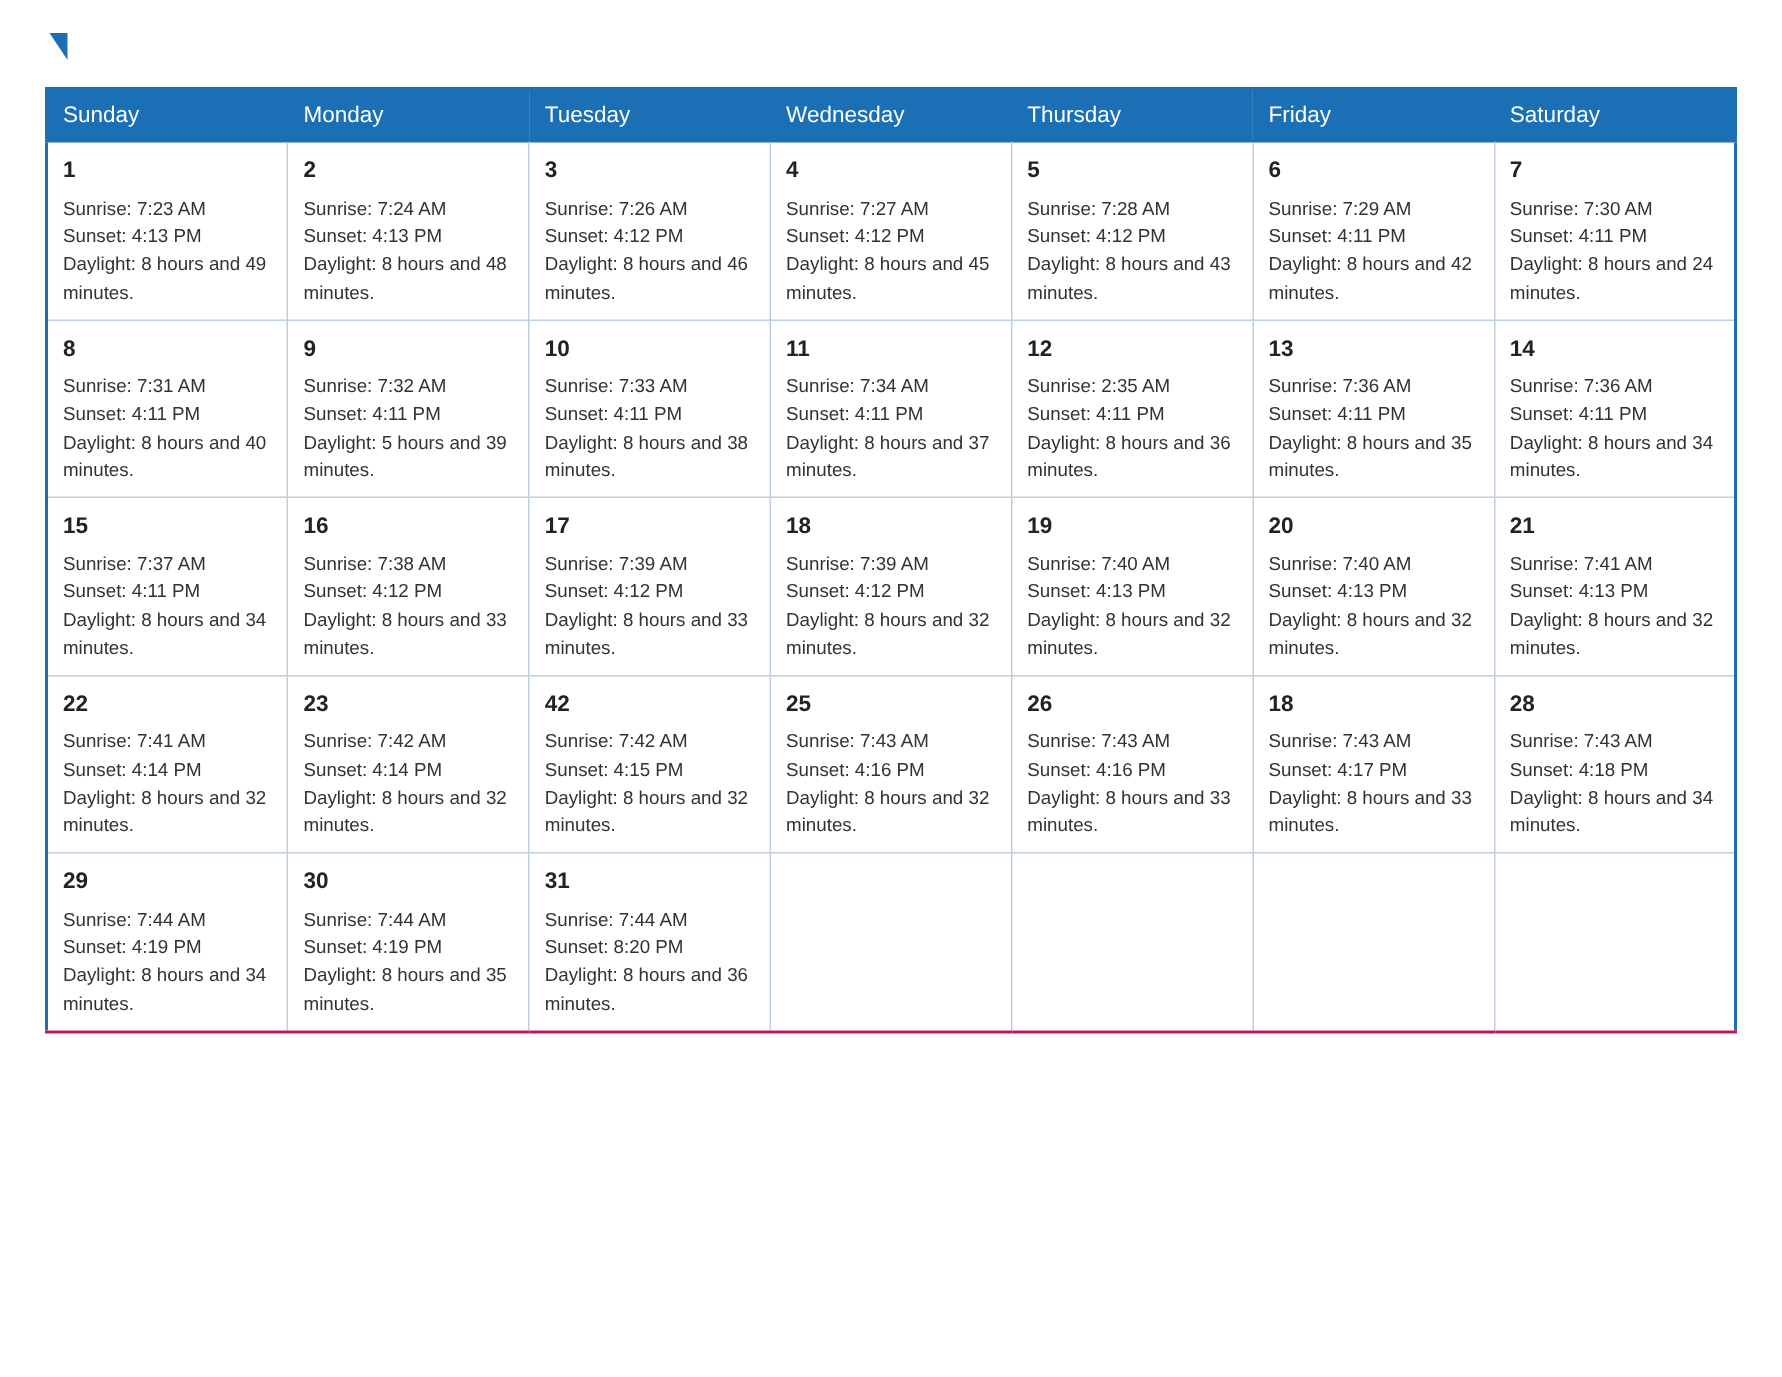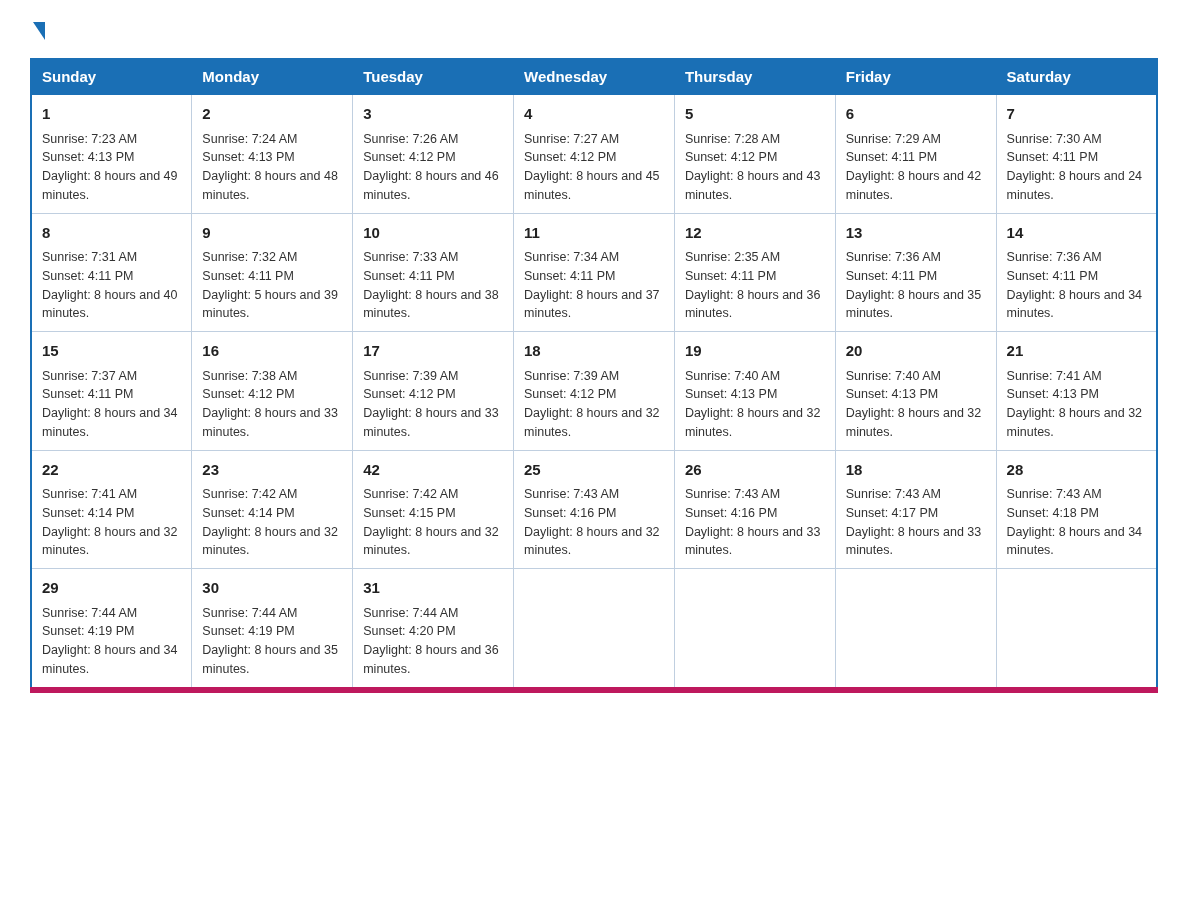--- a/index.html
+++ b/index.html
@@ -61,21 +61,21 @@
     }
     .calendar-table {
       width: 100%;
       border-collapse: collapse;
       border: 2px solid #1a6fb5;
     }
     .calendar-table th {
       background-color: #1a6fb5;
       color: #fff;
       font-size: 15px;
-      font-weight: 700;
+      font-weight: 400;
       padding: 8px 10px;
       text-align: left;
       border: 1px solid #1a6fb5;
     }
     .calendar-table td {
       vertical-align: top;
       padding: 8px 10px;
       border: 1px solid #c0cfe0;
       width: 14.28%;
       font-size: 12.5px;
@@ -89,21 +89,21 @@
       margin-bottom: 4px;
     }
     .day-info {
       font-size: 12.5px;
       color: #333;
     }
     .calendar-table tr td {
       background: #fff;
     }
     .calendar-table tbody tr:last-child td {
-      border-bottom: 6px solid #be185d;
+      border-bottom: 2px solid #be185d;
     }
     .row-border-top td {
       border-top: 2px solid #1a6fb5 !important;
     }
     .empty-cell {
       background: #fff;
     }
   </style>
 </head>
 <body>
@@ -320,21 +320,21 @@
         </td>
         <td>
           <span class="day-num">30</span>
           <span class="day-info">Sunrise: 7:44 AM</span><br>
           <span class="day-info">Sunset: 4:19 PM</span><br>
           <span class="day-info">Daylight: 8 hours and 35 minutes.</span>
         </td>
         <td>
           <span class="day-num">31</span>
           <span class="day-info">Sunrise: 7:44 AM</span><br>
-          <span class="day-info">Sunset: 4:20 PM</span><br>
+          <span class="day-info">Sunset: 8:20 PM</span><br>
           <span class="day-info">Daylight: 8 hours and 36 minutes.</span>
         </td>
         <td class="empty-cell"></td>
         <td class="empty-cell"></td>
         <td class="empty-cell"></td>
         <td class="empty-cell"></td>
       </tr>
     </tbody>
 </table>
 

